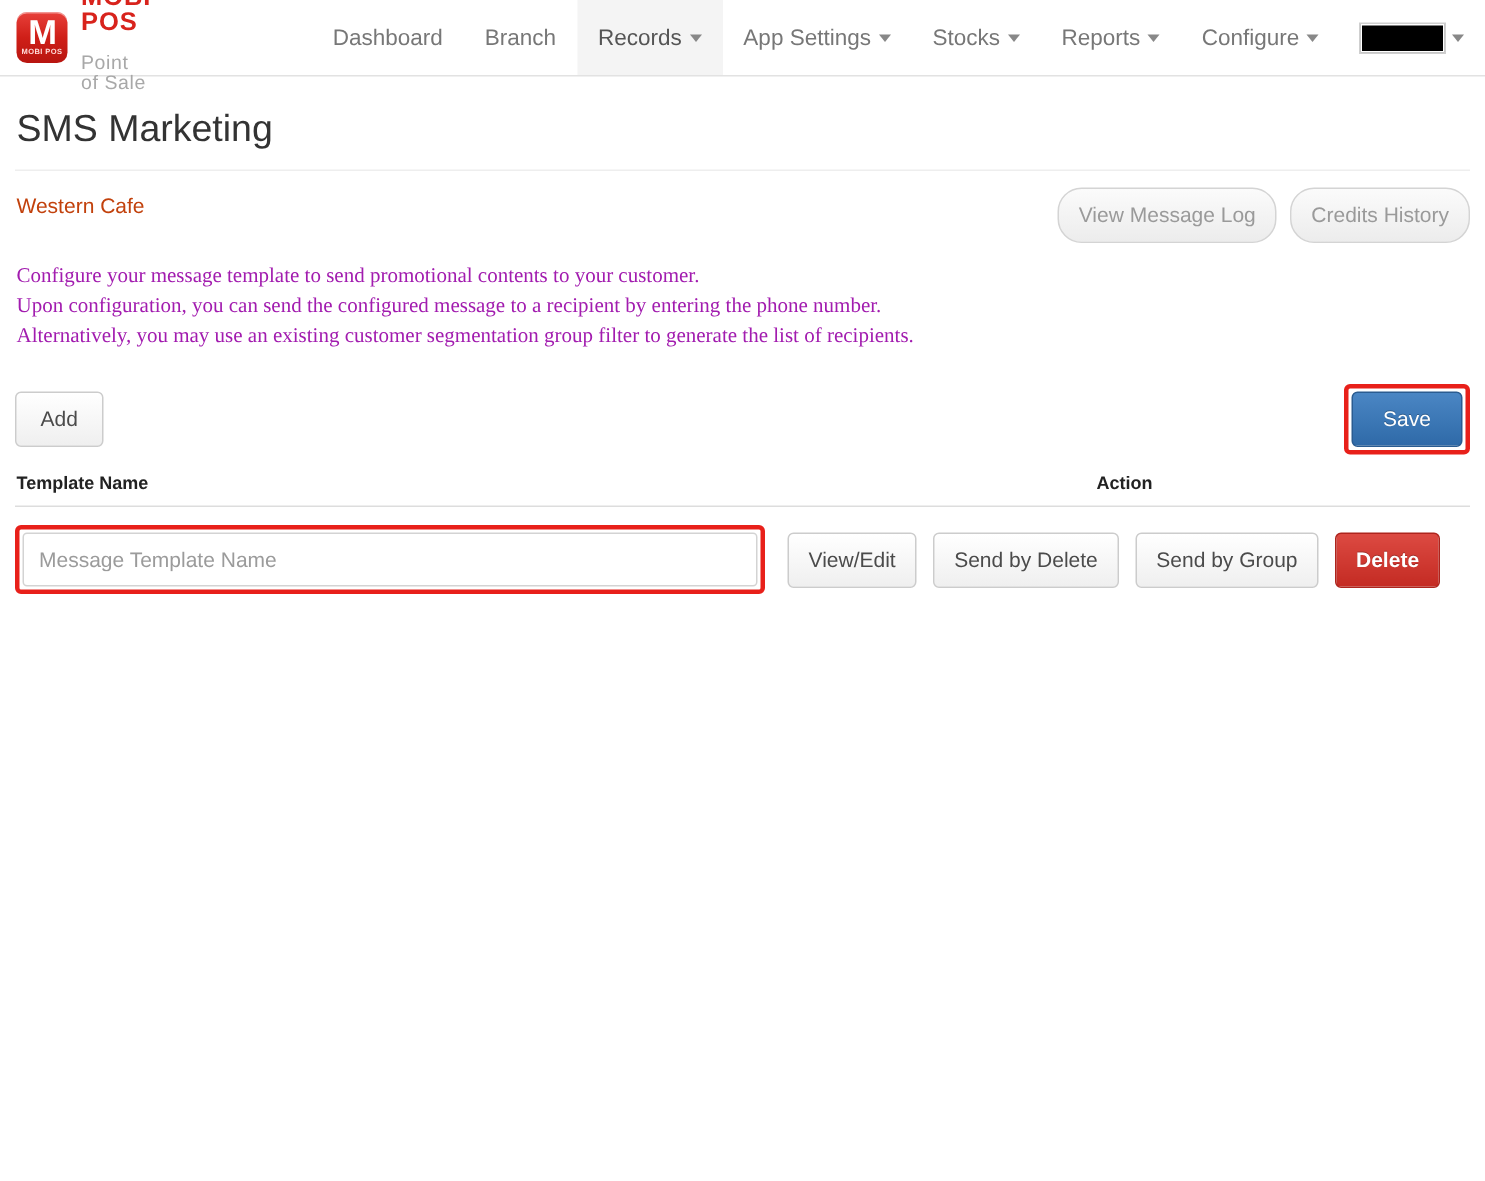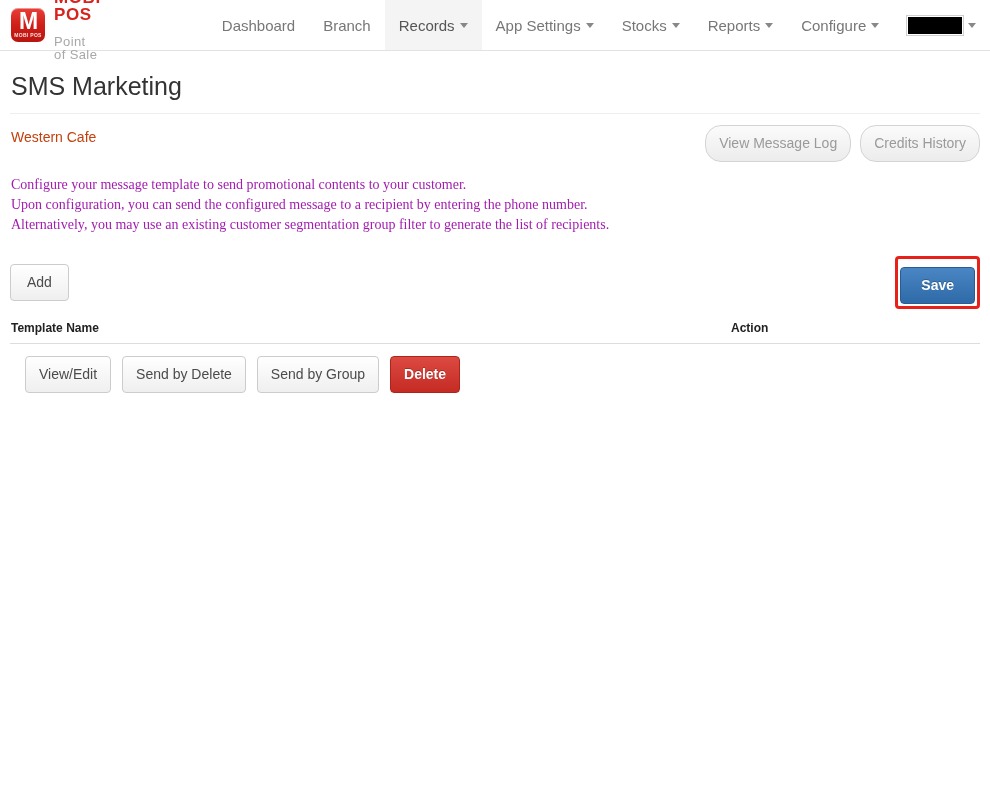--- a/index.html
+++ b/index.html
@@ -168,23 +168,22 @@
   }
   .btn-default {
     background: linear-gradient(to bottom, #ffffff 0%, #efefef 100%);
     color: #4b4b4b;
     border-color: #cccccc;
   }
   .btn-primary {
     background: linear-gradient(to bottom, #4a86c4 0%, #2f6aa8 100%);
     border-color: #2a5c91;
     color: #ffffff;
-    font-weight: bold;
+    font-weight: normal;
     text-shadow: 0 -1px 0 rgba(0,0,0,.25);
-    margin-top: 6px;
   }
   .btn-danger {
     background: linear-gradient(to bottom, #dc4a42 0%, #c42b23 100%);
     border-color: #ae241d;
     color: #ffffff;
     font-weight: bold;
     text-shadow: 0 -1px 0 rgba(0,0,0,.25);
   }
 
   .desc {
@@ -340,20 +339,23 @@
     </div>
   </div>
 
   <div class="tbl">
     <div class="tbl-head">
       <div class="col-name">Template Name</div>
       <div class="col-action">Action</div>
     </div>
 
     <div class="tbl-row">
+      <div class="input-wrap">
+        <input class="tpl-input" type="text" placeholder="Message Template Name" style="">
+      </div>
       <div class="row-actions">
         <button class="btn btn-default">View/Edit</button>
         <button class="btn btn-default">Send by Delete</button>
         <button class="btn btn-default">Send by Group</button>
         <button class="btn btn-danger">Delete</button>
       </div>
     </div>
   </div>
 
 </div>

